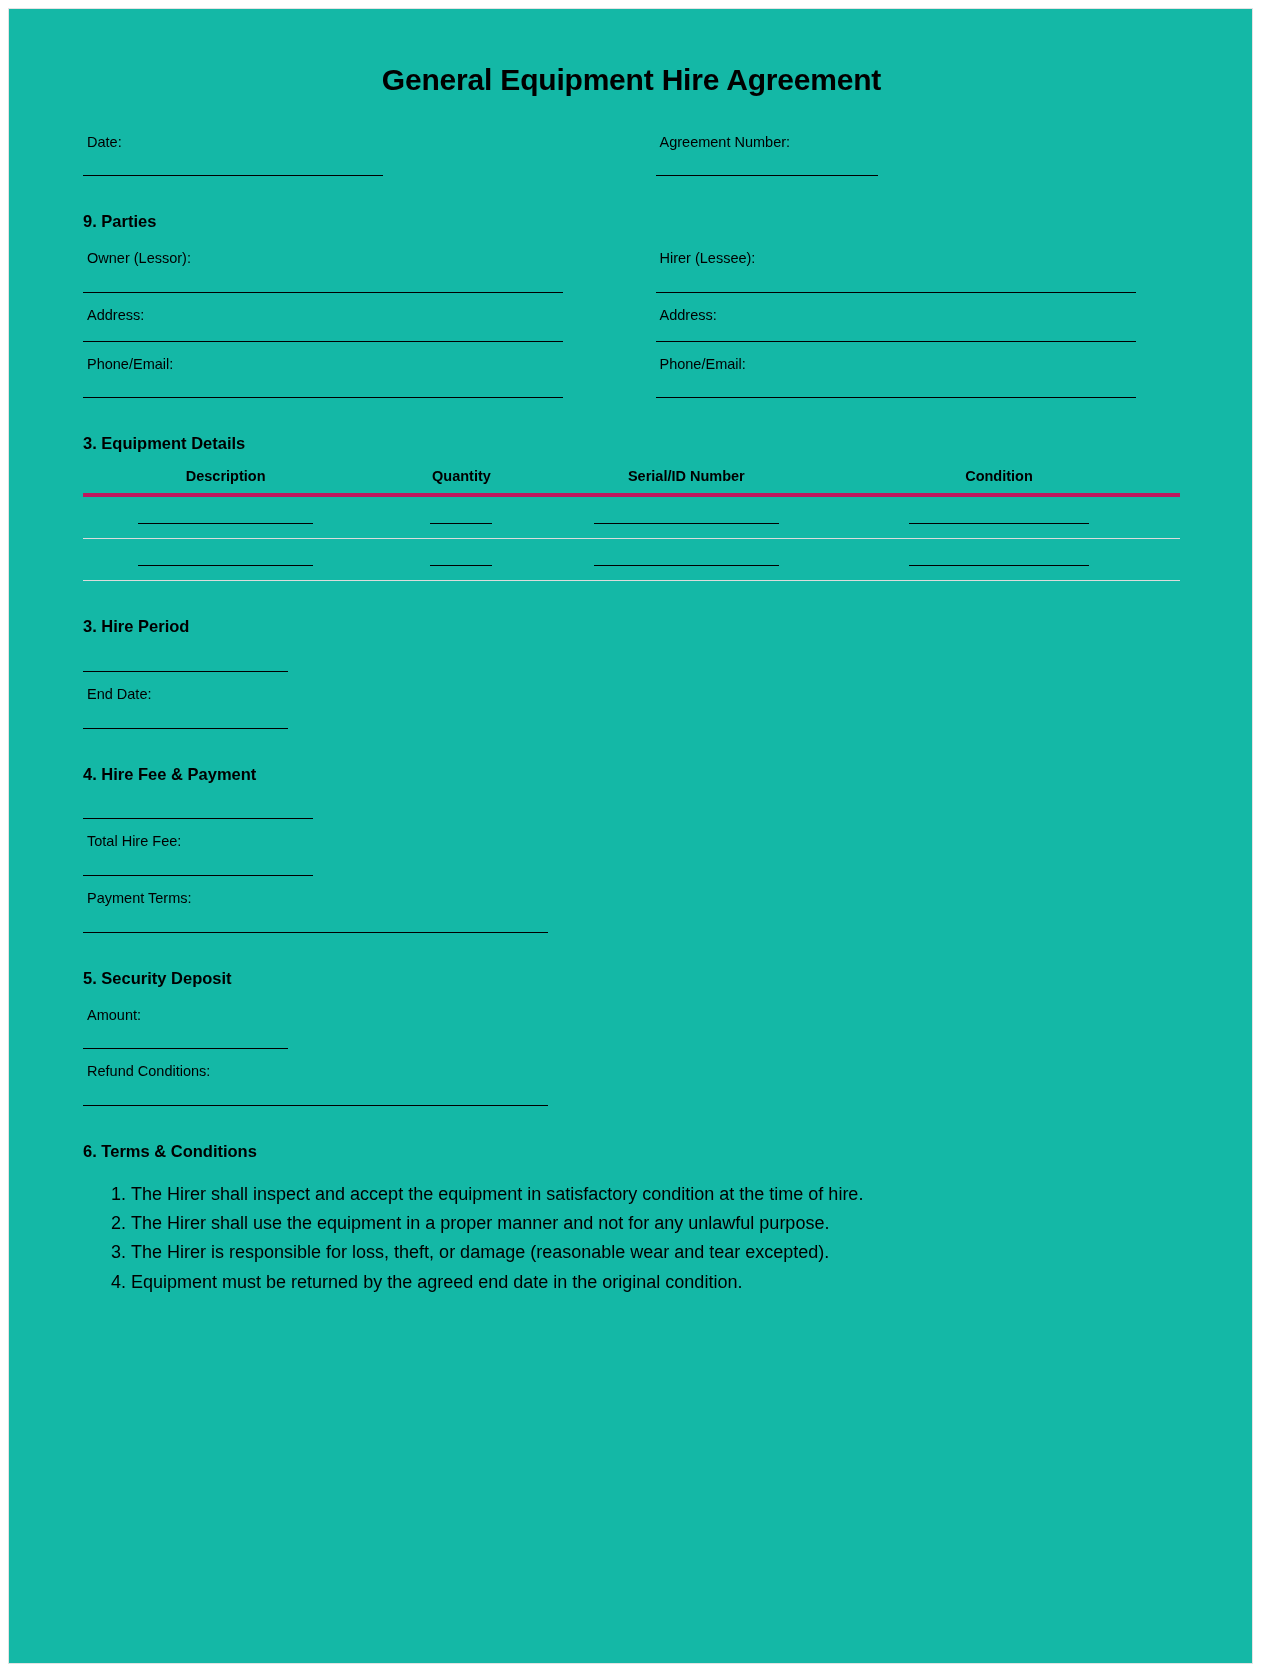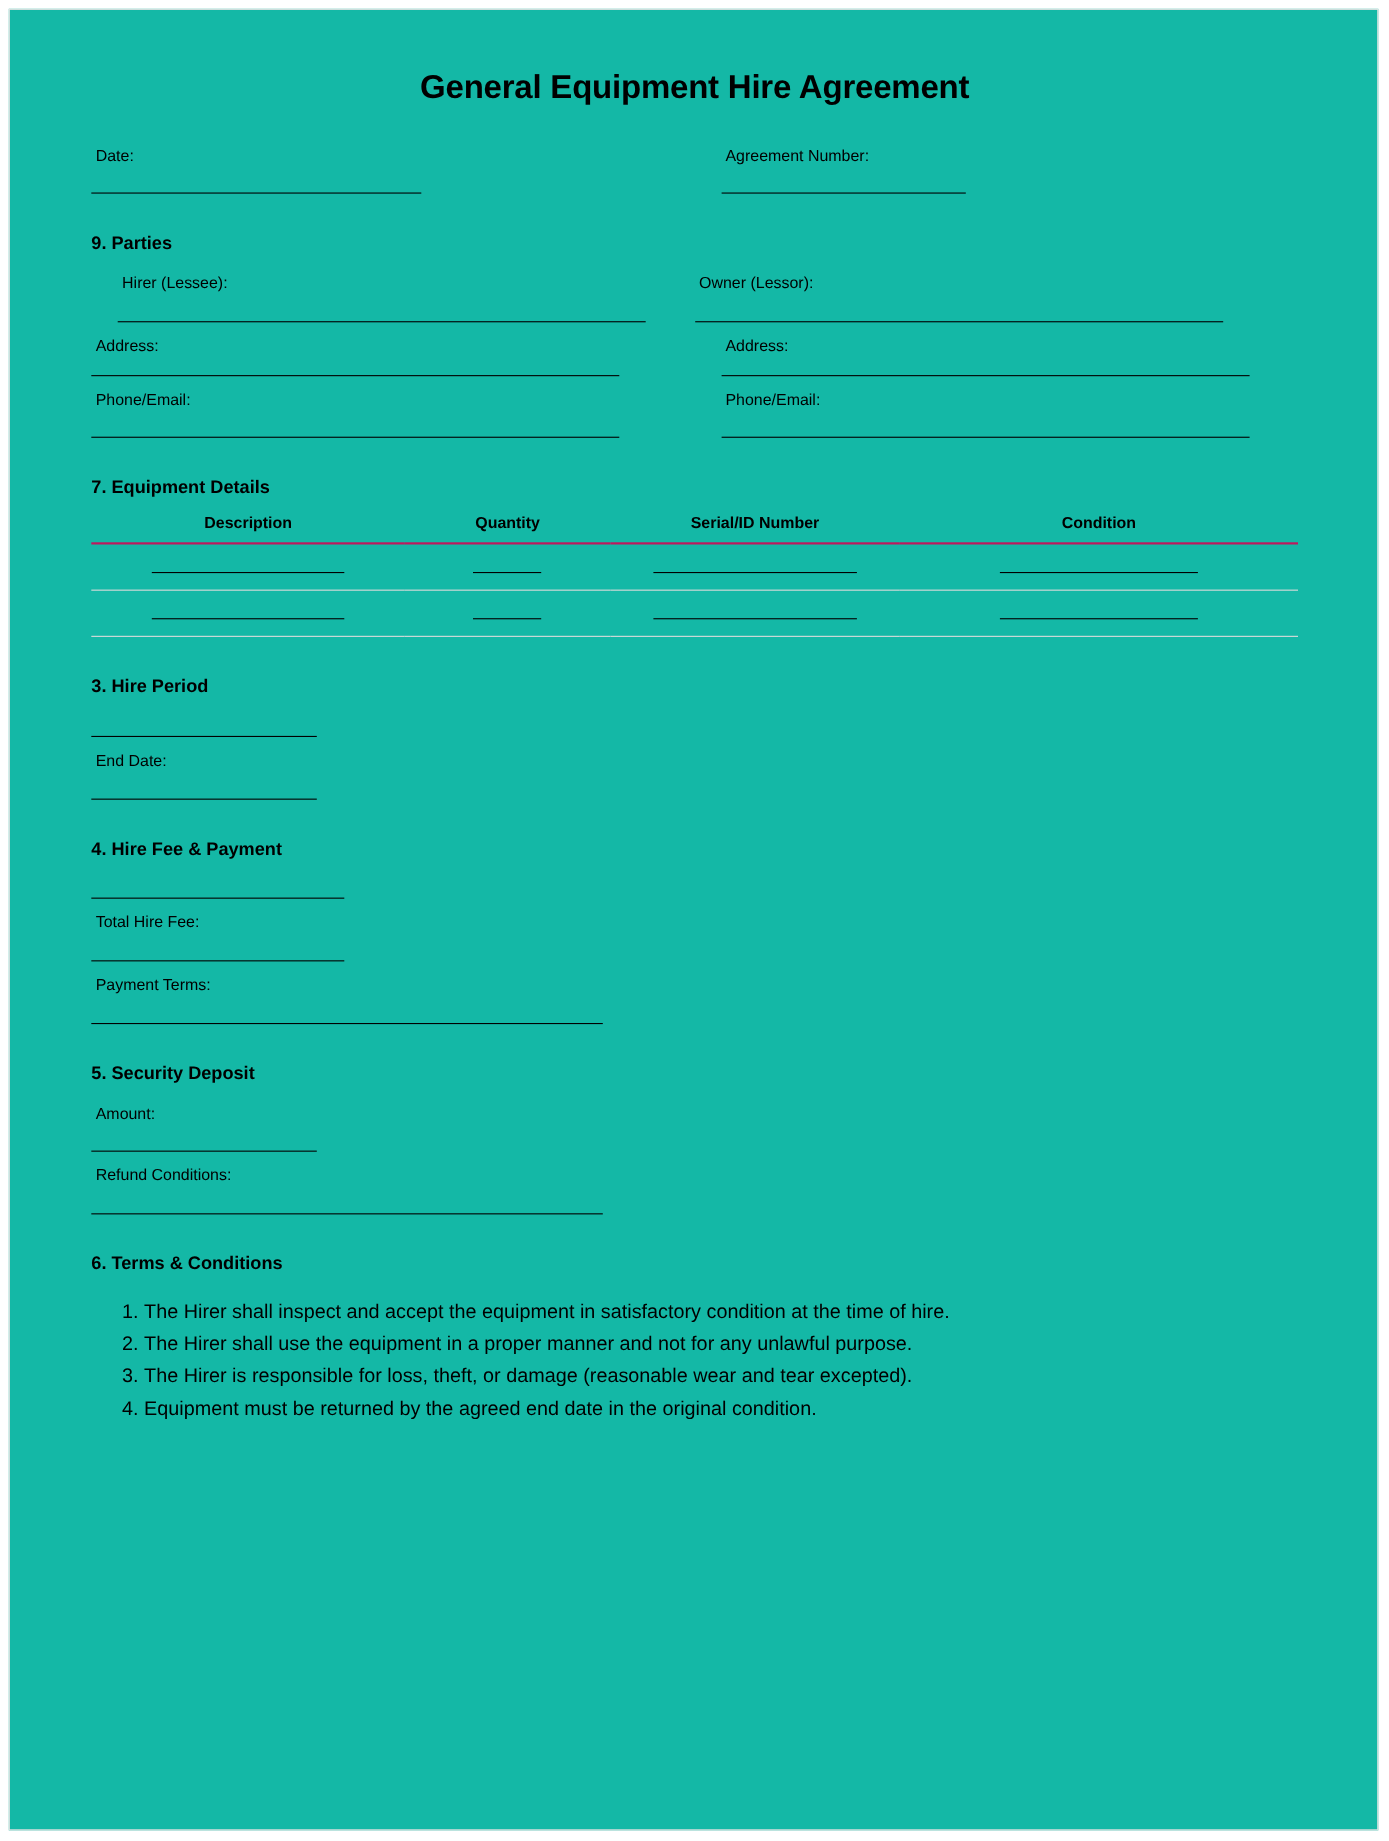--- a/index.html
+++ b/index.html
@@ -97,21 +97,21 @@
   table.equip {
     width: 100%;
     border-collapse: collapse;
     table-layout: fixed;
   }
   table.equip th {
     font-size: 14.5px;
     font-weight: bold;
     text-align: center;
     padding: 0 0 9px 0;
-    border-bottom: 2px solid #be185d;
+    border-bottom: 4px solid #be185d;
   }
   table.equip td {
     padding: 13px 0 10px 0;
     border-bottom: 1px solid #dcdcdc;
     text-align: center;
     vertical-align: bottom;
   }
   .cell-rule {
     display: inline-block;
     border-bottom: 1.6px solid #000;
@@ -156,26 +156,26 @@
           <div class="rule rule-w222"></div>
         </div>
       </div>
 
       <div class="sp-36"></div>
 
       <h2 class="section">9. Parties</h2>
       <div class="sp-12"></div>
 
       <div class="row2">
+        <div class="col">
+          <div class="field-label">Owner (Lessor):</div>
+          <div class="rule rule-full" style="width:480px;"></div>
+        </div>
         <div class="col col-right">
           <div class="field-label">Hirer (Lessee):</div>
-          <div class="rule rule-full" style="width:480px;"></div>
-        </div>
-        <div class="col">
-          <div class="field-label">Owner (Lessor):</div>
           <div class="rule rule-full" style="width:480px;"></div>
         </div>
       </div>
 
       <div class="sp-8"></div>
 
       <div class="row2">
         <div class="col">
           <div class="field-label">Address:</div>
           <div class="rule rule-full" style="width:480px;margin-top:14px;"></div>
@@ -194,21 +194,21 @@
           <div class="rule rule-full" style="width:480px;"></div>
         </div>
         <div class="col col-right">
           <div class="field-label">Phone/Email:</div>
           <div class="rule rule-full" style="width:480px;"></div>
         </div>
       </div>
 
       <div class="sp-36"></div>
 
-      <h2 class="section">7. Equipment Details</h2>
+      <h2 class="section">3. Equipment Details</h2>
       <div class="sp-14"></div>
 
       <table class="equip">
         <thead>
           <tr>
             <th class="c-desc">Description</th>
             <th class="c-qty">Quantity</th>
             <th class="c-ser">Serial/ID Number</th>
             <th class="c-cond">Condition</th>
           </tr>

